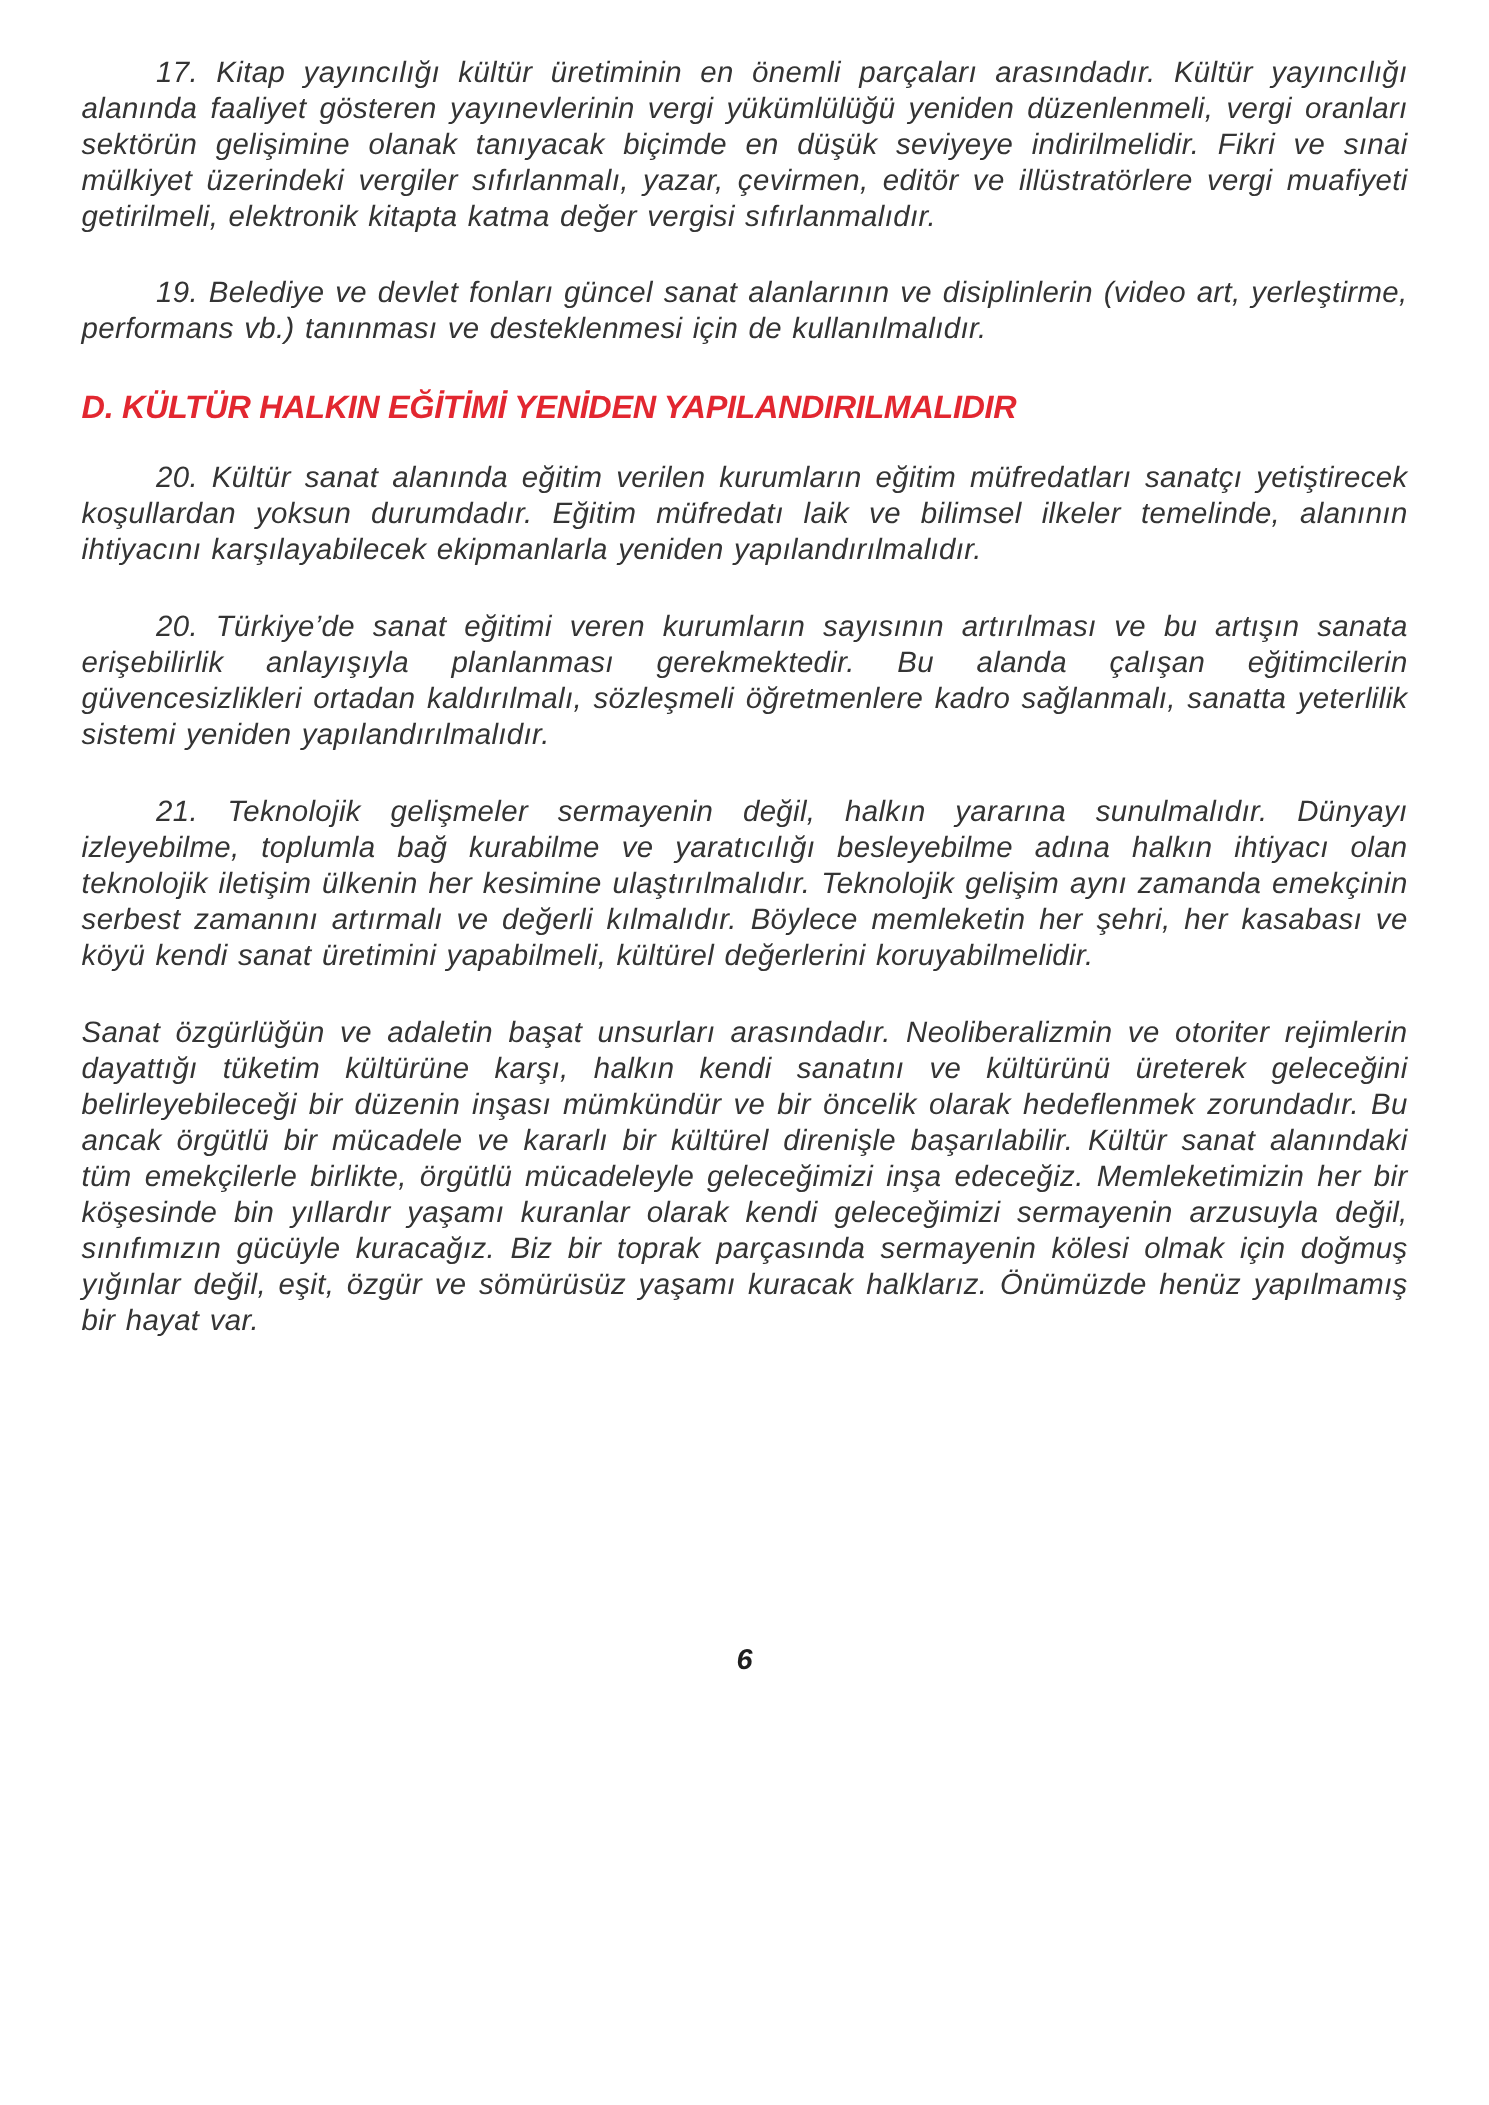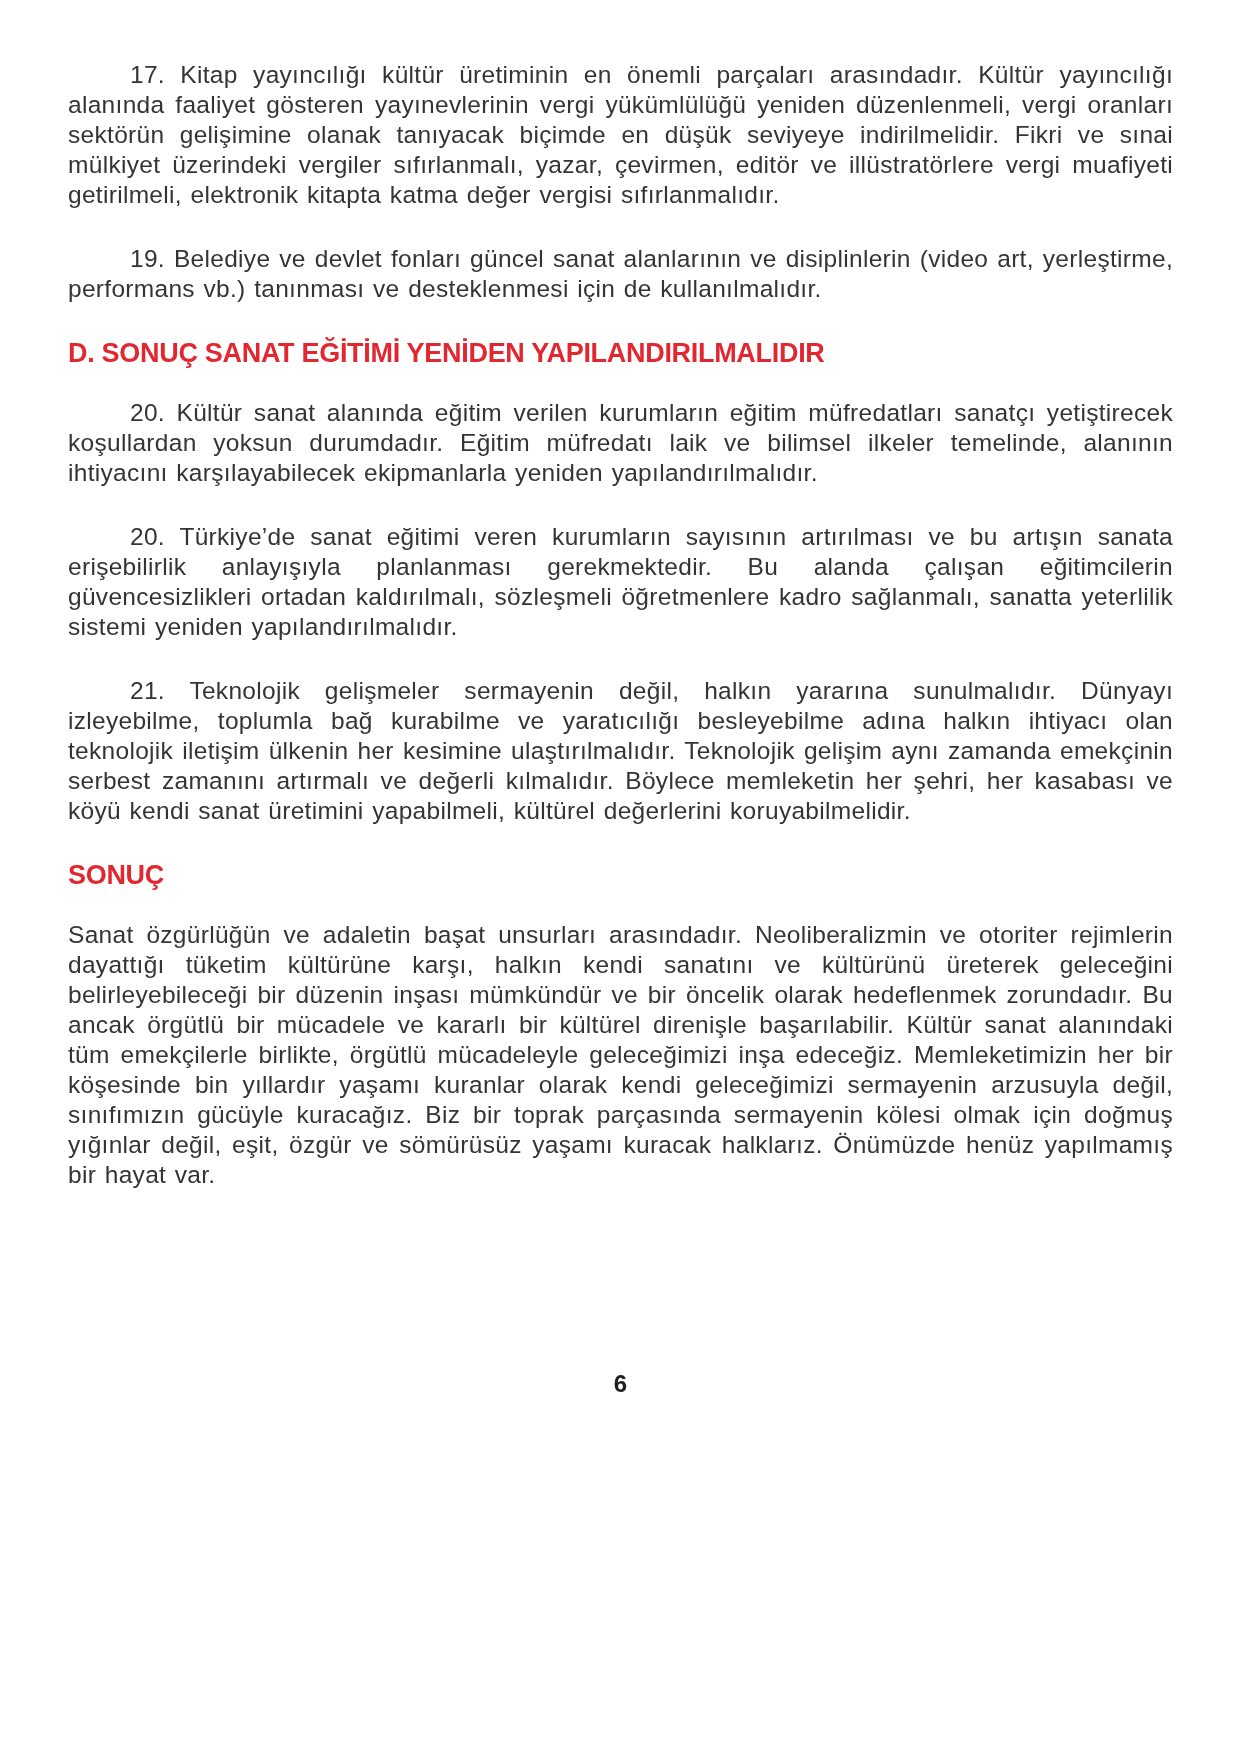--- a/index.html
+++ b/index.html
@@ -7,23 +7,24 @@
     padding: 0;
     background: #ffffff;
   }
   .page {
     position: relative;
     width: 1241px;
     height: 1438px;
     margin: 0 auto;
     background: #ffffff;
     box-sizing: border-box;
-    padding: 60px 68px 0 68px;
+    padding: 46px 68px 0 68px;
     font-family: "Liberation Sans", sans-serif;
     overflow: hidden;
+    font-style: italic;
   }
   .para {
     font-size: 24.5px;
     line-height: 30px;
     color: #343434;
     text-align: justify;
     text-justify: inter-word;
     letter-spacing: 0.3px;
     word-spacing: 1.5px;
     margin: 0 0 34px 0;
@@ -56,28 +57,27 @@
 </style>
 </head>
 <body>
 
 <div class="page">
 
   <p class="para indented">17.  Kitap yayıncılığı kültür üretiminin en önemli parçaları arasındadır. Kültür yayıncılığı alanında faaliyet gösteren yayınevlerinin vergi yükümlülüğü yeniden düzenlenmeli, vergi oranları sektörün gelişimine olanak tanıyacak biçimde en düşük seviyeye indirilmelidir. Fikri ve sınai mülkiyet üzerindeki vergiler sıfırlanmalı, yazar, çevirmen, editör ve illüstratörlere vergi muafiyeti getirilmeli, elektronik kitapta katma değer vergisi sıfırlanmalıdır.</p>
 
   <p class="para indented">19. Belediye ve devlet fonları güncel sanat alanlarının ve disiplinlerin (video art, yerleştirme, performans vb.) tanınması ve desteklenmesi için de kullanılmalıdır.</p>
 
-  <h2 class="doc-heading">D. SONUÇ SANAT EĞİTİMİ YENİDEN YAPILANDIRILMALIDIR</h2>
+  <h2 class="doc-heading">D. KÜLTÜR HALKIN EĞİTİMİ YENİDEN YAPILANDIRILMALIDIR</h2>
 
   <p class="para indented">20. Kültür sanat alanında eğitim verilen kurumların eğitim müfredatları sanatçı yetiştirecek koşullardan yoksun durumdadır. Eğitim müfredatı laik ve bilimsel ilkeler temelinde, alanının ihtiyacını karşılayabilecek ekipmanlarla yeniden yapılandırılmalıdır.</p>
 
   <p class="para indented">20. Türkiye’de sanat eğitimi veren kurumların sayısının artırılması ve bu artışın sanata erişebilirlik anlayışıyla planlanması gerekmektedir. Bu alanda çalışan eğitimcilerin güvencesizlikleri ortadan kaldırılmalı, sözleşmeli öğretmenlere kadro sağlanmalı, sanatta yeterlilik sistemi yeniden yapılandırılmalıdır.</p>
 
 
   <p class="para indented">21. Teknolojik gelişmeler sermayenin değil, halkın yararına sunulmalıdır. Dünyayı izleyebilme, toplumla bağ kurabilme ve yaratıcılığı besleyebilme adına halkın ihtiyacı olan teknolojik iletişim ülkenin her kesimine ulaştırılmalıdır. Teknolojik gelişim aynı zamanda emekçinin serbest zamanını artırmalı ve değerli kılmalıdır. Böylece memleketin her şehri, her kasabası ve köyü kendi sanat üretimini yapabilmeli, kültürel değerlerini koruyabilmelidir.</p>
 
-  <h2 class="doc-heading">SONUÇ</h2>
 
   <p class="para">Sanat özgürlüğün ve adaletin başat unsurları arasındadır. Neoliberalizmin ve otoriter rejimlerin dayattığı tüketim kültürüne karşı, halkın kendi sanatını ve kültürünü üreterek geleceğini belirleyebileceği bir düzenin inşası mümkündür ve bir öncelik olarak hedeflenmek zorundadır. Bu ancak örgütlü bir mücadele ve kararlı bir kültürel direnişle başarılabilir. Kültür sanat alanındaki tüm emekçilerle birlikte, örgütlü mücadeleyle geleceğimizi inşa edeceğiz. Memleketimizin her bir köşesinde bin yıllardır yaşamı kuranlar olarak kendi geleceğimizi sermayenin arzusuyla değil, sınıfımızın gücüyle kuracağız. Biz bir toprak parçasında sermayenin kölesi olmak için doğmuş yığınlar değil, eşit, özgür ve sömürüsüz yaşamı kuracak halklarız. Önümüzde henüz yapılmamış bir hayat var.</p>
 
   <div class="page-number">6</div>
 
 </div>
 
 </body></html>

